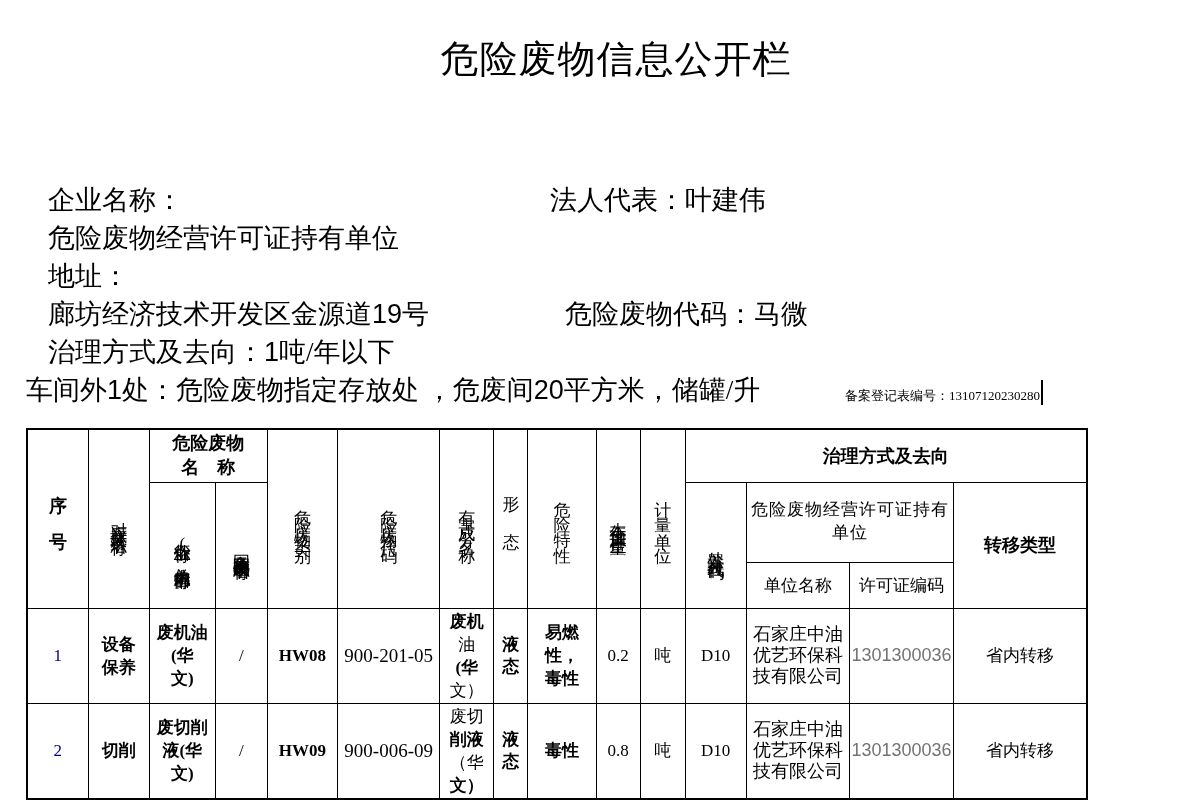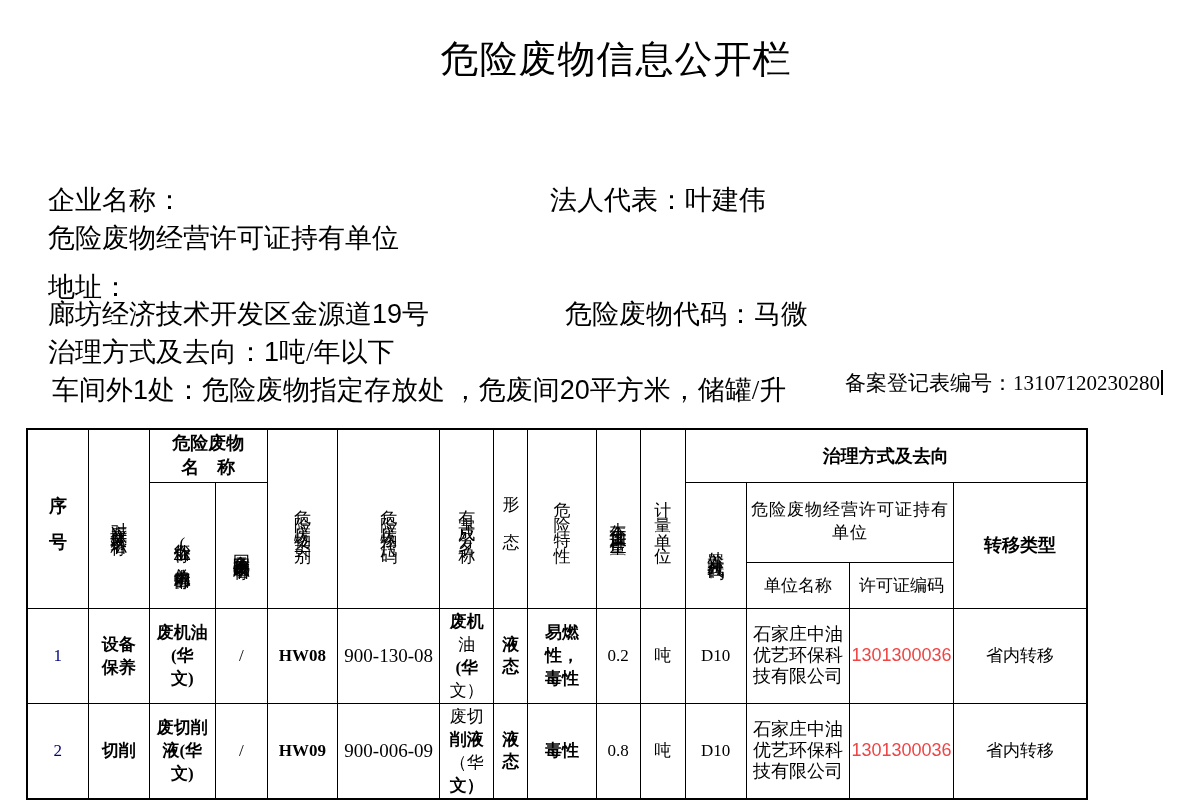--- a/index.html
+++ b/index.html
@@ -9,28 +9,28 @@
     overflow:hidden;
   }
   .title{
     position:absolute;top:34px;left:30px;width:1172px;text-align:center;
     font-size:38px;letter-spacing:1px;white-space:nowrap;
   }
   .l{position:absolute;font-size:27px;line-height:1.1;white-space:nowrap;}
   .l1a{left:48px;top:186px;}
   .l1b{left:550px;top:186px;}
   .l2{left:48px;top:224px;}
-  .l3{left:48px;top:262px;margin-top:11px;}
+  .l3{left:48px;top:262px;}
   .l4a{left:48px;top:300px;}
   .l4b{left:565px;top:300px;}
   .l5{left:48px;top:338px;}
-  .l6{left:52px;top:376px;}
+  .l6{left:26px;top:376px;}
   .num{font-family:"Liberation Sans","DejaVu Sans",sans-serif;text-align:center;}
   .record{
-    position:absolute;left:845px;top:369px;font-size:21px;white-space:nowrap;
+    position:absolute;left:845px;top:380px;font-size:13px;white-space:nowrap;
   }
   .cursor{
     display:inline-block;width:2px;height:25px;background:#000;
     vertical-align:-5px;margin-left:1px;
   }
   
   table.wtable{
     position:absolute;left:26px;top:428px;width:1062px;
     border-collapse:collapse;table-layout:fixed;
     border:2px solid #000;font-size:17px;
@@ -61,21 +61,21 @@
     text-align:left;letter-spacing:1px;padding-left:3px;line-height:1.35;
   }
   .stack{
     width:1.1em;margin:0 auto;line-height:1.25;display:block;
     word-break:break-all;
   }
   .seqnum{color:#000080;}
   .code9{font-size:19px;letter-spacing:0px;}
   .lic{
     font-family:"Liberation Sans","DejaVu Sans",sans-serif;font-size:18px;
-    color:#ef4444;text-align:left;padding-left:2px;white-space:nowrap;
+    color:#737373;text-align:left;padding-left:2px;white-space:nowrap;
   }
   .op{
     font-size:18px;text-align:left;line-height:1.15;padding-left:2px;
   }
   .grp2{line-height:1.3;}
 </style>
 </head>
 <body>
 
 <div class="page">
@@ -145,21 +145,21 @@
       <td>单位名称</td>
       <td>许可证编码</td>
     </tr>
 
     <tr class="r1">
       <td class="seqnum">1</td>
       <td class="b"><span>设备</span><br><span>保养</span></td>
       <td class="b"><span>废机油</span><br><span>(华</span><br><span>文)</span></td>
       <td>/</td>
       <td class="b">HW08</td>
-      <td class="code9">900-130-08</td>
+      <td class="code9">900-201-05</td>
       <td><span class="b">废机</span><br><span>油</span><br><span class="b">(华</span><br><span>文）</span></td>
       <td>
             <span class="stack b">液态</span>
           </td>
       <td><span class="b">易燃性，</span><br><span class="b">毒性</span></td>
       <td>0.2</td>
       <td>吨</td>
       <td>D10</td>
       <td class="op"><span>石家庄中油</span><br><span>优艺环保科</span><br><span>技有限公司</span></td>
       <td class="lic">1301300036</td>

